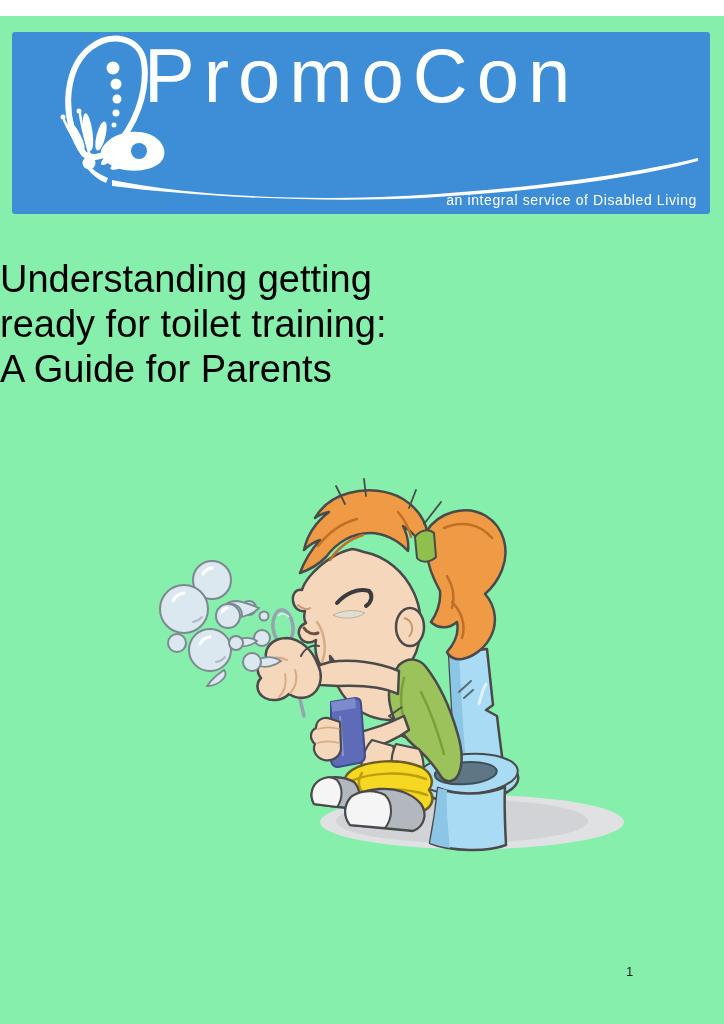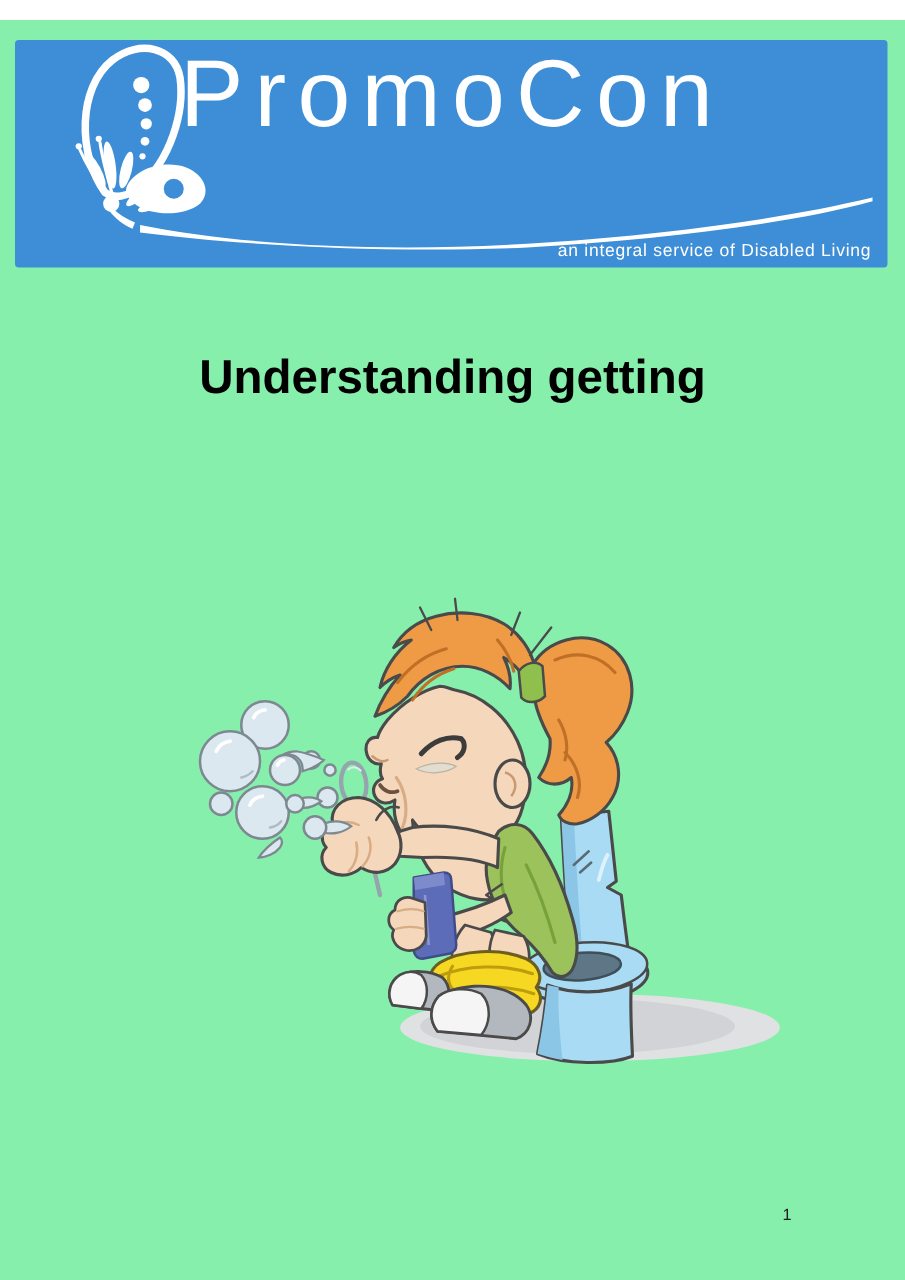--- a/index.html
+++ b/index.html
@@ -7,21 +7,21 @@
   .page{position:relative;width:724px;height:1024px;background:#86efac;overflow:hidden;margin:16px auto;}
 
   
   .banner{position:absolute;left:12px;top:16px;width:698px;height:182px;background:#3d8ed7;border-radius:3px;}
   .banner-art{position:absolute;left:0;top:0;width:698px;height:182px;display:block;}
   .brand{position:absolute;left:132px;top:2px;color:#ffffff;font-size:76px;line-height:84px;font-weight:normal;letter-spacing:9px;white-space:nowrap;}
   .tagline{position:absolute;left:136px;top:78px;color:#ffffff;font-size:22px;line-height:26px;letter-spacing:1.2px;white-space:nowrap;}
   .service{position:absolute;right:13px;top:160px;color:#ffffff;font-size:14px;letter-spacing:0.6px;white-space:nowrap;}
 
   
-  .doc-title{position:absolute;left:0;top:264px;width:724px;text-align:center;color:#000000;font-weight:bold;font-size:38px;line-height:45px;}
+  .doc-title{position:absolute;left:0;top:241px;width:724px;color:#000000;font-weight:normal;font-size:38px;line-height:45px;}
 
   
   .illustration{position:absolute;left:0;top:0;width:724px;height:1024px;pointer-events:none;}
 
   
   .page-number{position:absolute;left:626px;top:948px;font-size:13px;color:#1d1d1d;}
 </style>
 </head>
 <body>
 
@@ -57,20 +57,22 @@
         <path d="M75 136 C80 143 87 148 94 151 L96 146 C89 143 82 139 78 134 Z" fill="#ffffff"></path>
         <path d="M100 148 C190 166 310 170 425 162 C525 155 615 143 686 126 L686 129 C616 148 512 160 410 166 C298 171 178 164 100 154 Z" fill="#ffffff"></path>
       </g>
     </svg>
     <div class="brand">PromoCon</div>
     <div class="service">an integral service of Disabled Living</div>
   </div>
 
   <div class="doc-title">
     <div>Understanding getting</div>
+    <div>ready for toilet training:</div>
+    <div>A Guide for Parents</div>
   </div>
 
   <svg class="illustration" viewBox="0 0 724 1024" aria-hidden="true">
 
     <g>
       <ellipse cx="472" cy="806" rx="152" ry="27" fill="#e0e1e3"></ellipse>
       <ellipse cx="462" cy="805" rx="126" ry="22" fill="#d2d3d6"></ellipse>
     </g>
 
     <g>

